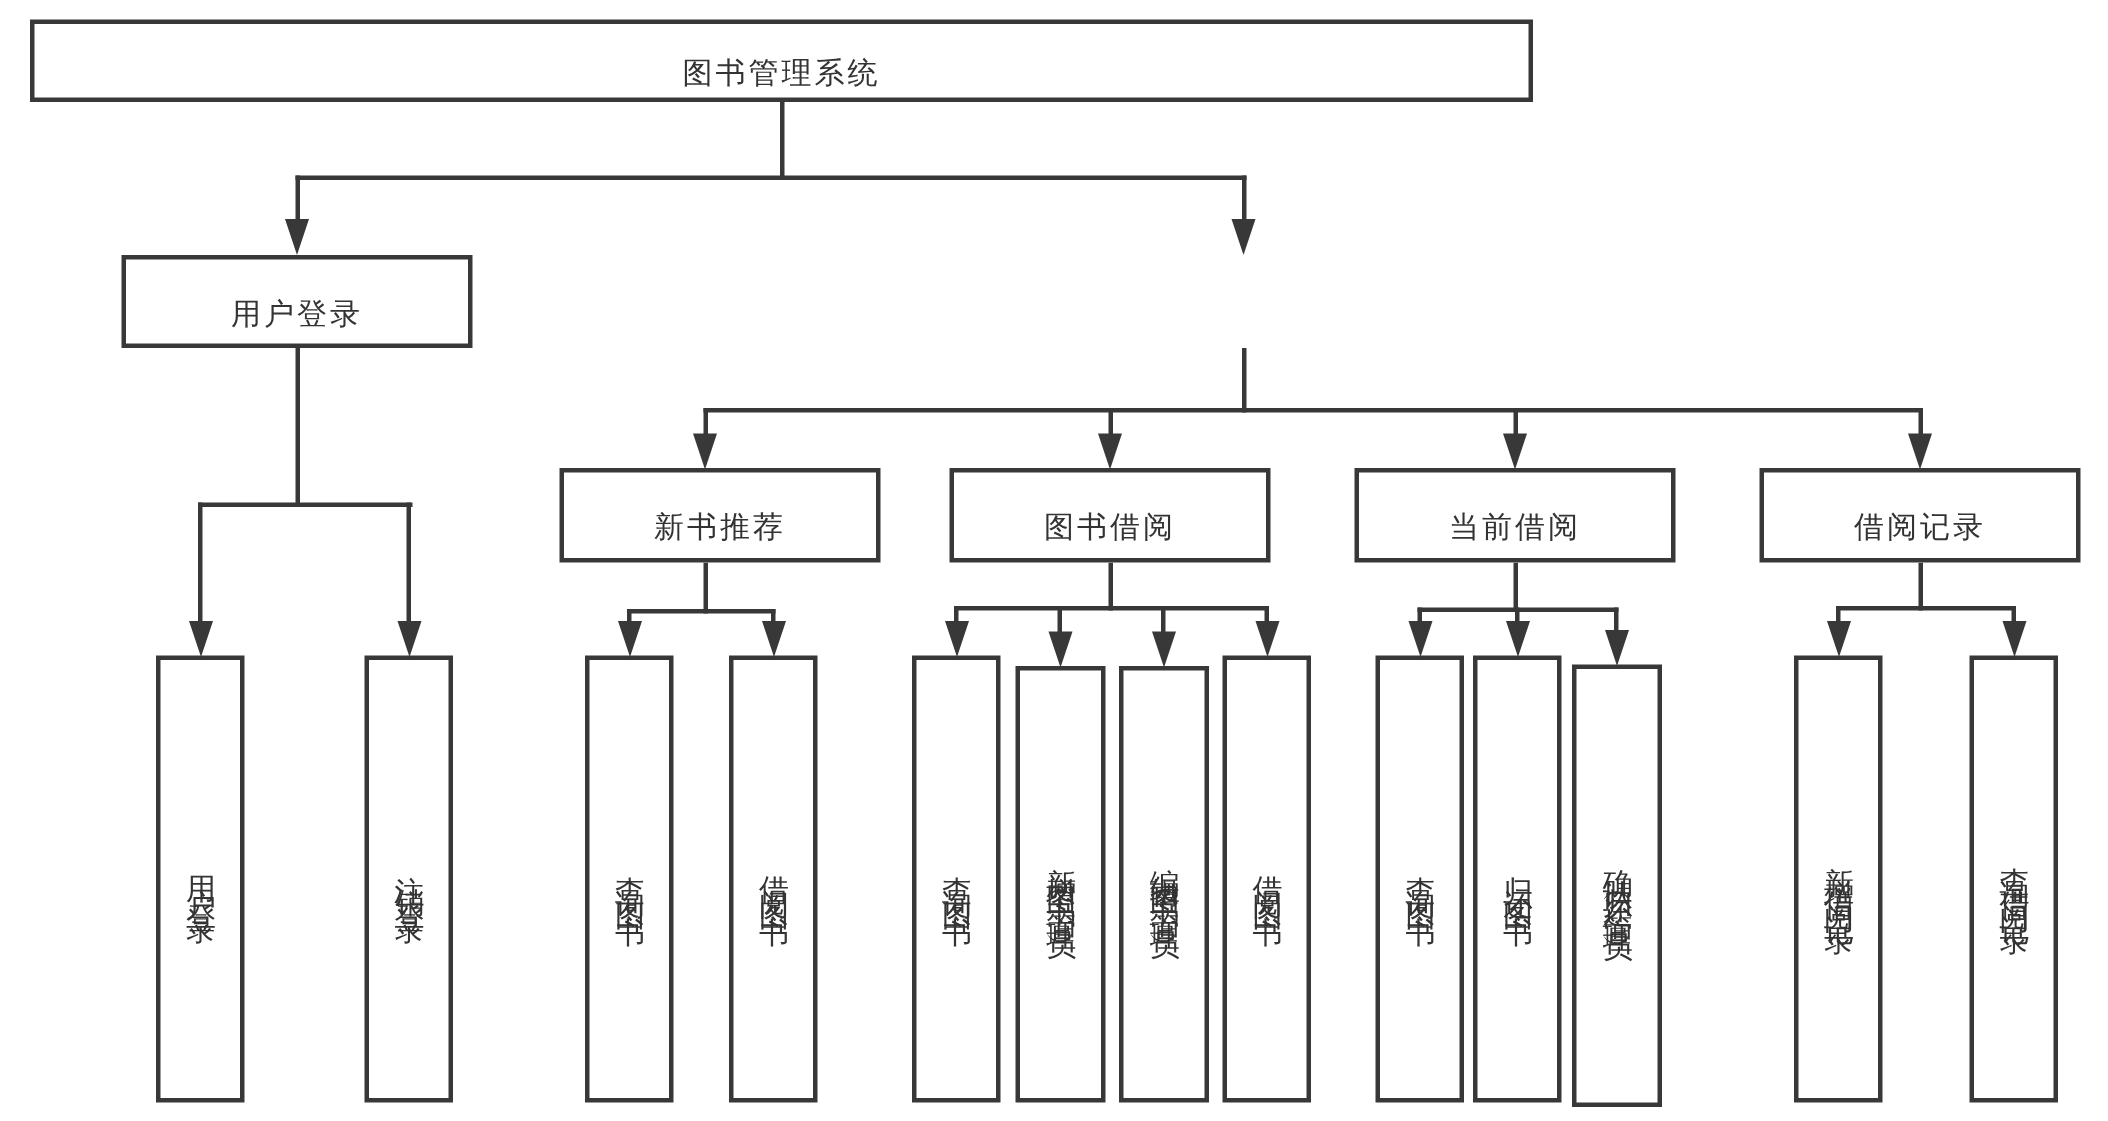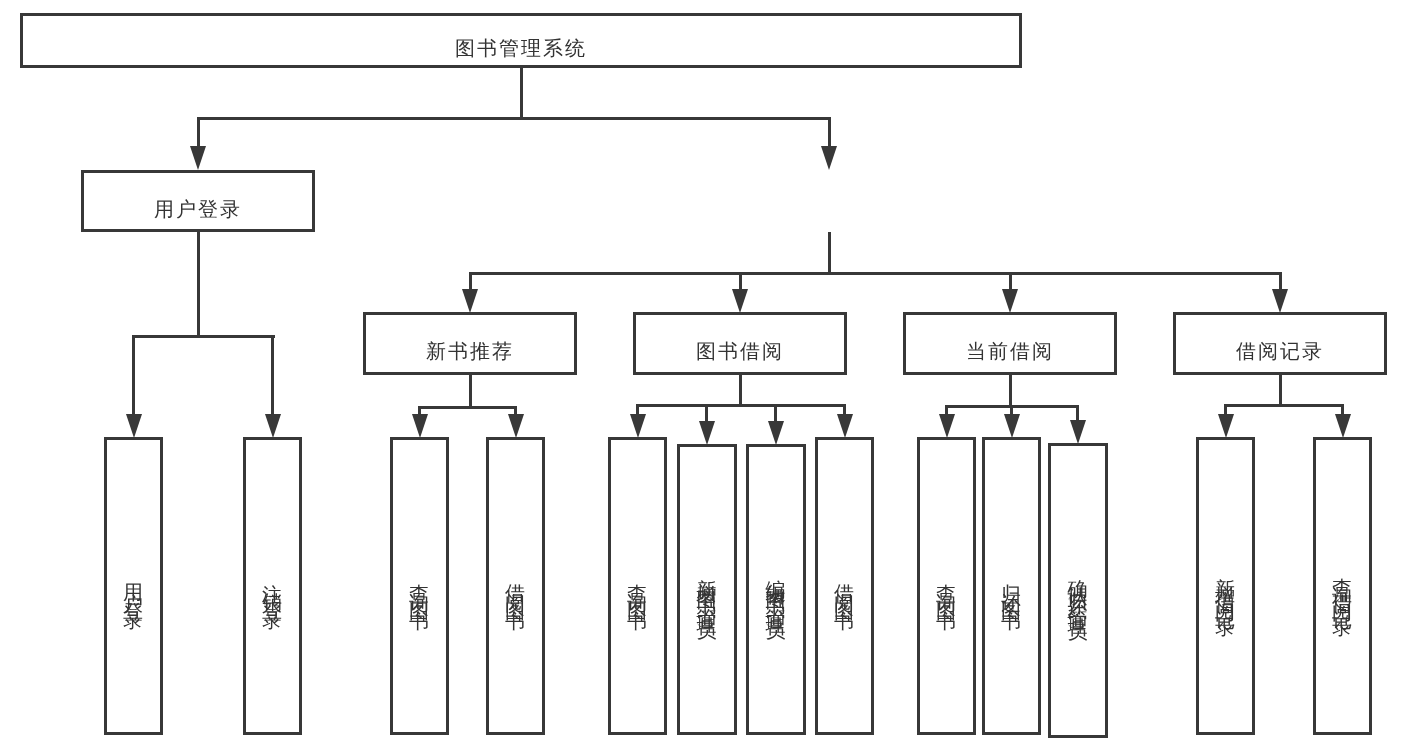--- a/index.html
+++ b/index.html
@@ -95,21 +95,21 @@
   <div class="hl" style="left:468.5px; top:271.5px; width:813px;"></div>
   <div class="vl" style="left:468.5px; top:271.5px; height:19px;"></div>
   <div class="arrow" style="left:462px; top:289px;"></div>
   <div class="vl" style="left:738.5px; top:271.5px; height:19px;"></div>
   <div class="arrow" style="left:732px; top:289px;"></div>
   <div class="vl" style="left:1008.5px; top:271.5px; height:19px;"></div>
   <div class="arrow" style="left:1002px; top:289px;"></div>
   <div class="vl" style="left:1278.5px; top:271.5px; height:19px;"></div>
   <div class="arrow" style="left:1272px; top:289px;"></div>
 
-  <div class="box" style="left:363px; top:312px; width:214px; height:63px;">
+  <div class="box" style="left:373px; top:312px; width:214px; height:63px;">
     <span class="hlabel">新书推荐</span>
   </div>
   <div class="box" style="left:633px; top:312px; width:214px; height:63px;">
     <span class="hlabel">图书借阅</span>
   </div>
   <div class="box" style="left:903px; top:312px; width:214px; height:63px;text-align:center;">
     <span class="hlabel">当前借阅</span>
   </div>
   <div class="box" style="left:1173px; top:312px; width:214px; height:63px;">
     <span class="hlabel">借阅记录</span>

